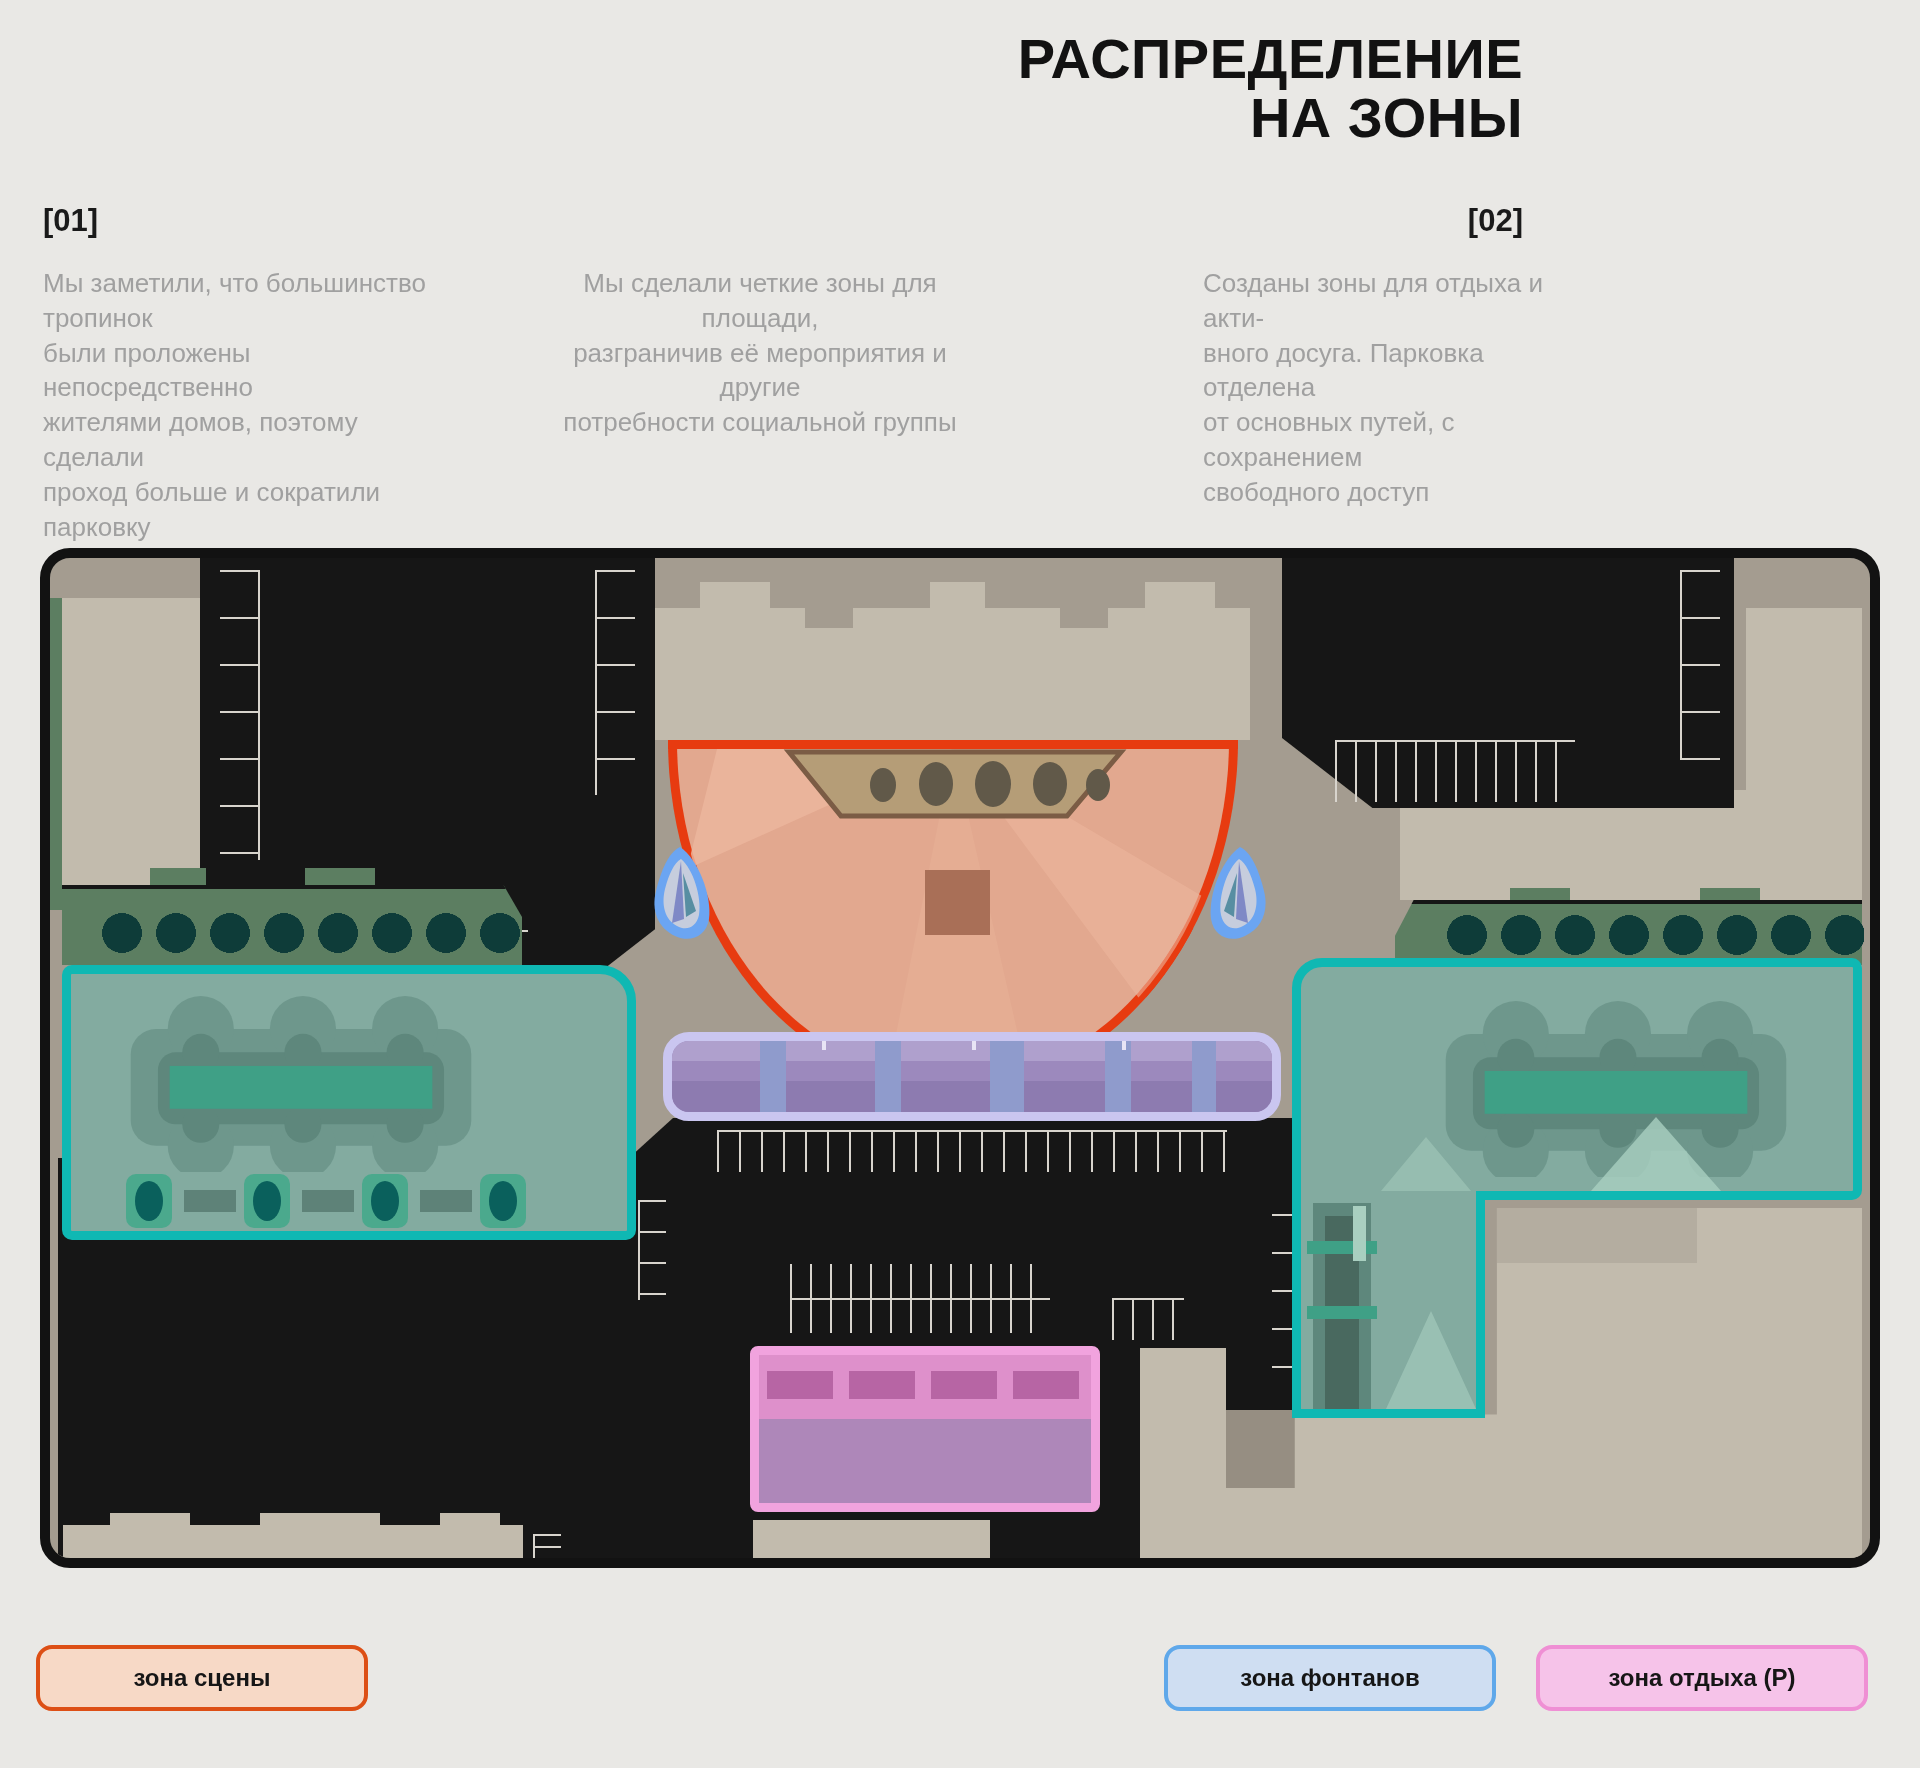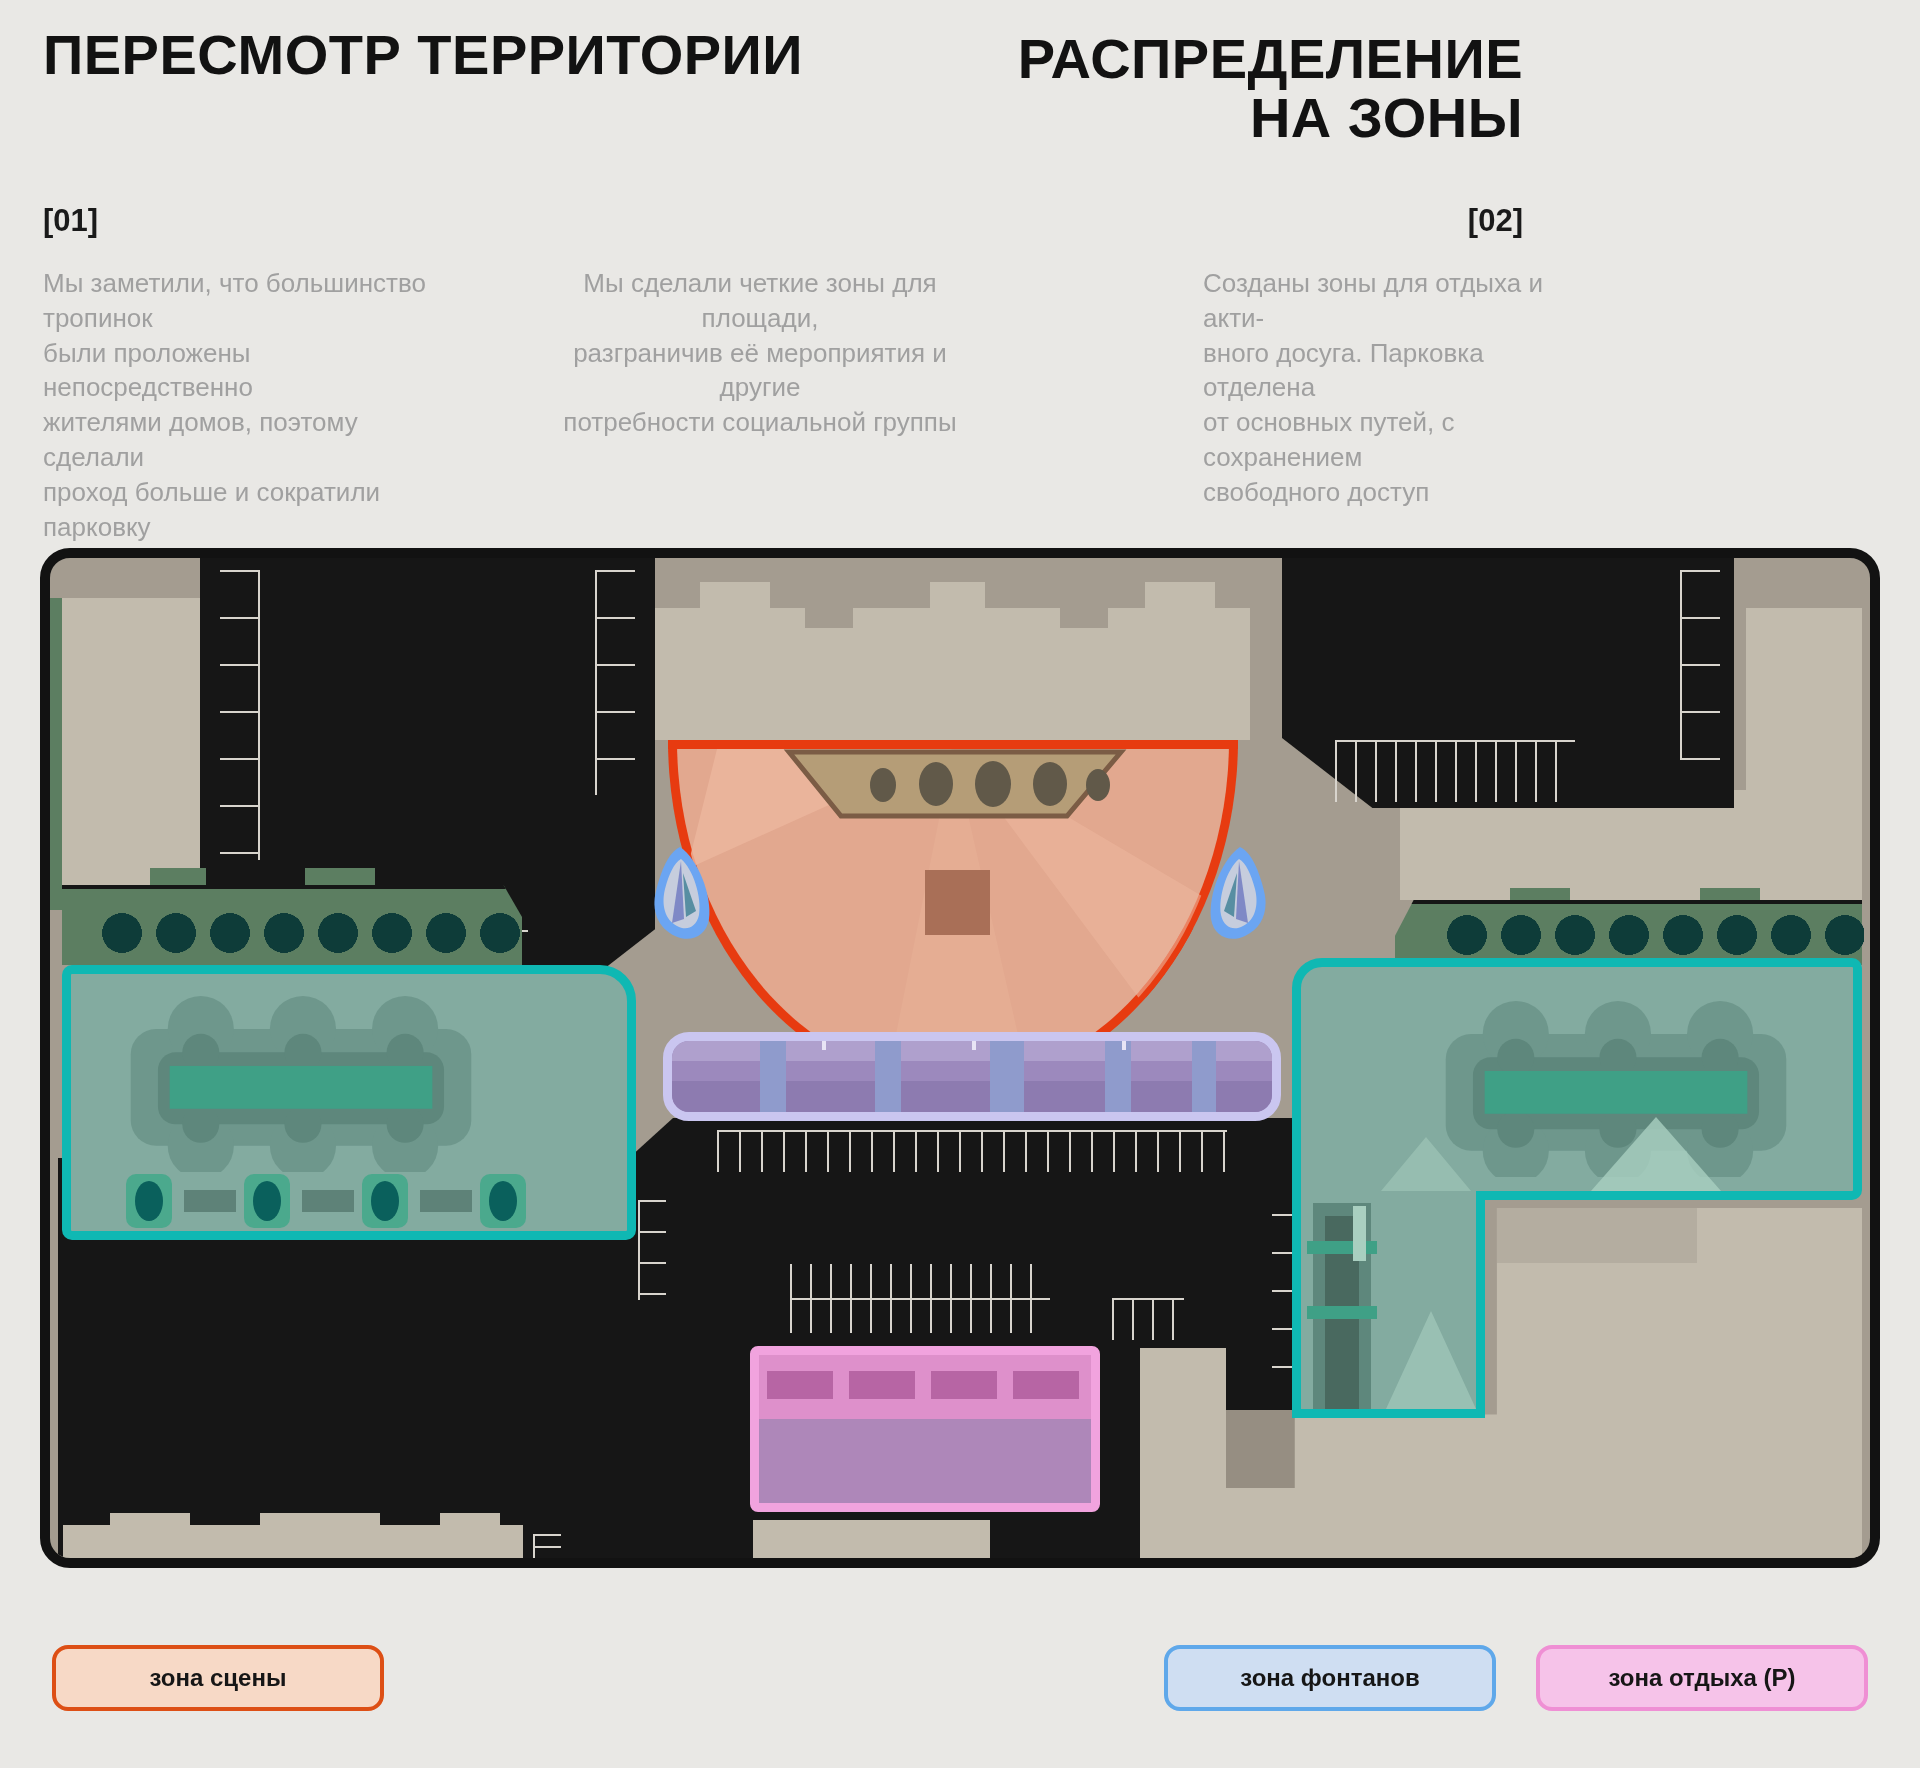--- a/index.html
+++ b/index.html
@@ -28,21 +28,20 @@
   .z-teal{border:9px solid #0fb8b3;background:#83aba0;}
   
   .pill{top:1645px;width:332px;height:66px;border-radius:16px;box-sizing:border-box;border:4px solid;
         display:flex;align-items:center;justify-content:center;font-size:24px;font-weight:700;color:#161616;}
 </style>
 </head>
 <body>
 
 <div id="page">
 
-  <div class="abs title" style="left:43px;top:26px;width:900px;">ПЕРЕСМОТР ТЕРРИТОРИИ</div>
   <div class="abs title" style="right:397px;top:30px;text-align:right;">
     <div>РАСПРЕДЕЛЕНИЕ</div>
     <div>НА ЗОНЫ</div>
   </div>
 
   <div class="abs num" style="left:43px;top:203px;">[01]</div>
   <div class="abs num" style="right:397px;top:203px;">[02]</div>
 
   <div class="abs para" style="left:43px;top:266px;width:420px;">Мы заметили, что большинство тропинок
 были проложены непосредственно
@@ -232,21 +231,21 @@
     <div class="abs zone" style="left:700px;top:788px;width:350px;height:166px;border:9px solid #f1a3de;border-radius:8px;background:#de90cb;">
       <div class="abs" style="left:8px;top:16px;width:66px;height:28px;background:#b765a4;"></div>
       <div class="abs" style="left:90px;top:16px;width:66px;height:28px;background:#b765a4;"></div>
       <div class="abs" style="left:172px;top:16px;width:66px;height:28px;background:#b765a4;"></div>
       <div class="abs" style="left:254px;top:16px;width:66px;height:28px;background:#b765a4;"></div>
       <div class="abs" style="left:0;top:64px;width:332px;height:84px;background:#ae87b9;"></div>
     </div>
 
   </div>
 
-  <div class="abs pill" style="left:52px;background:#f7d9c6;border-color:#dd4f15;">
+  <div class="abs pill" style="left:36px;background:#f7d9c6;border-color:#dd4f15;">
     <span>зона сцены</span>
   </div>
   <div class="abs pill" style="left:1164px;background:#cfdef2;border-color:#5fa8ea;">
     <span>зона фонтанов</span>
   </div>
   <div class="abs pill" style="left:1536px;background:#f6c3e9;border-color:#ef8fd4;">
     <span>зона отдыха (Р)</span>
   </div>
 
 </div>

